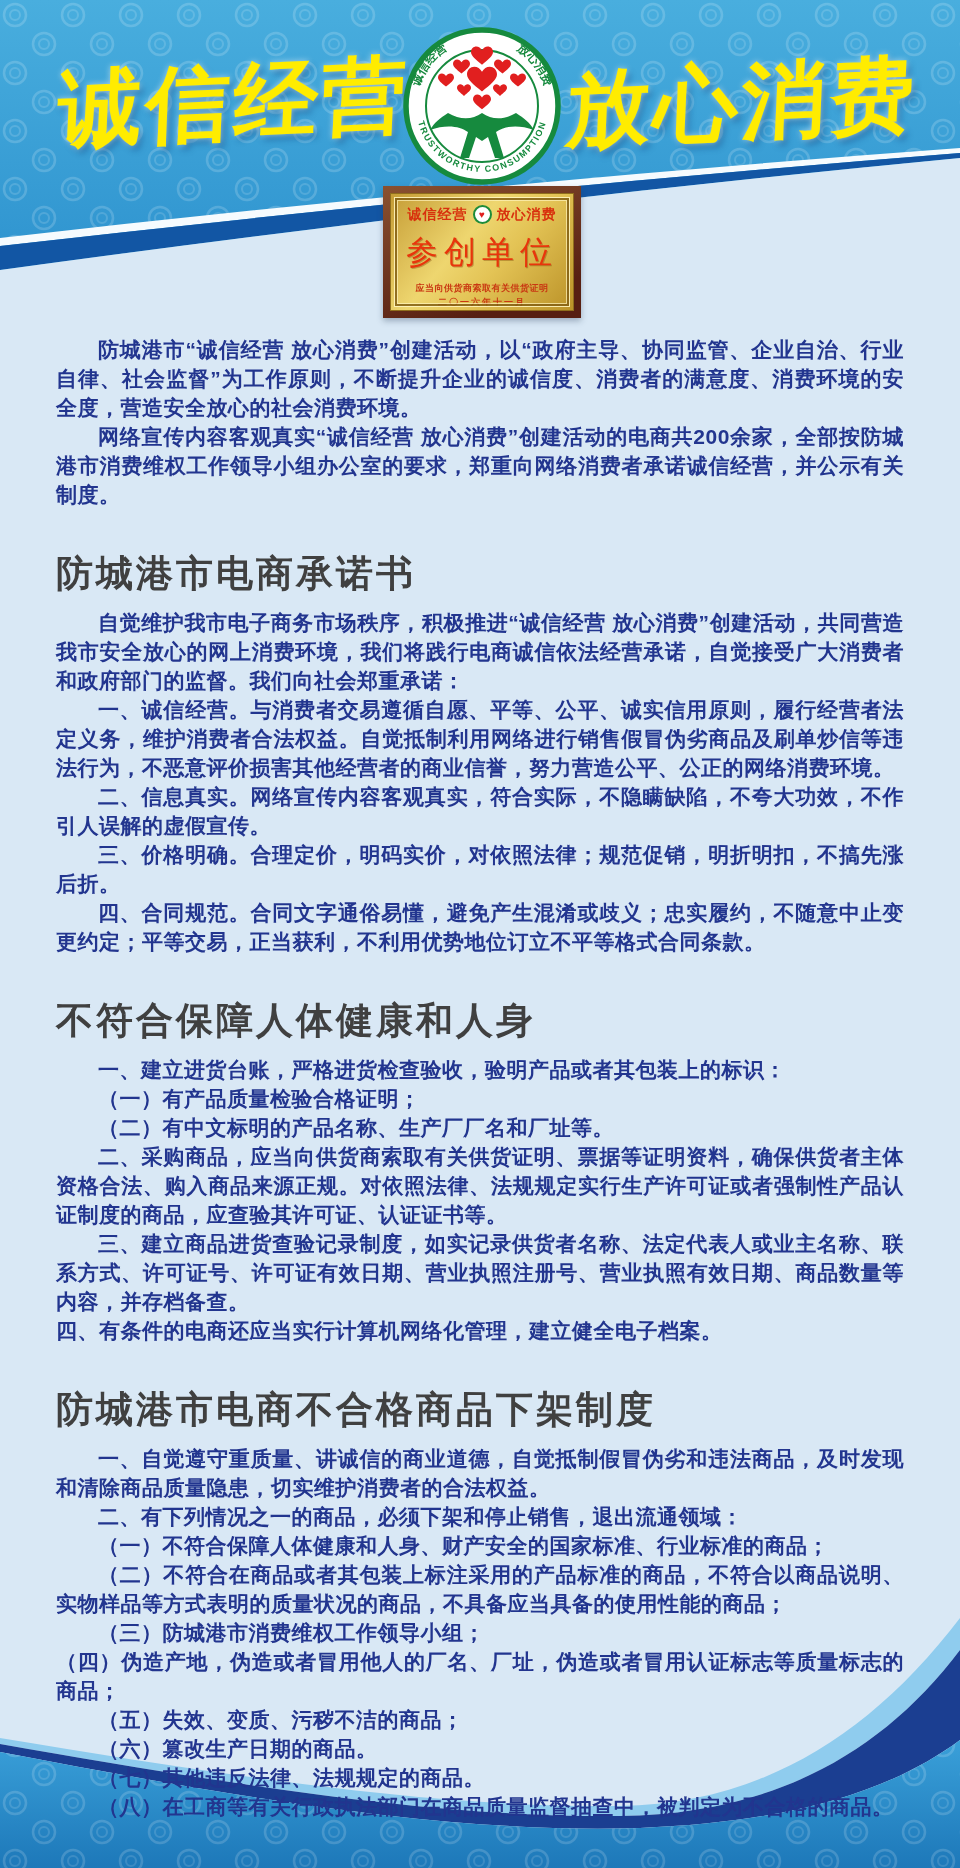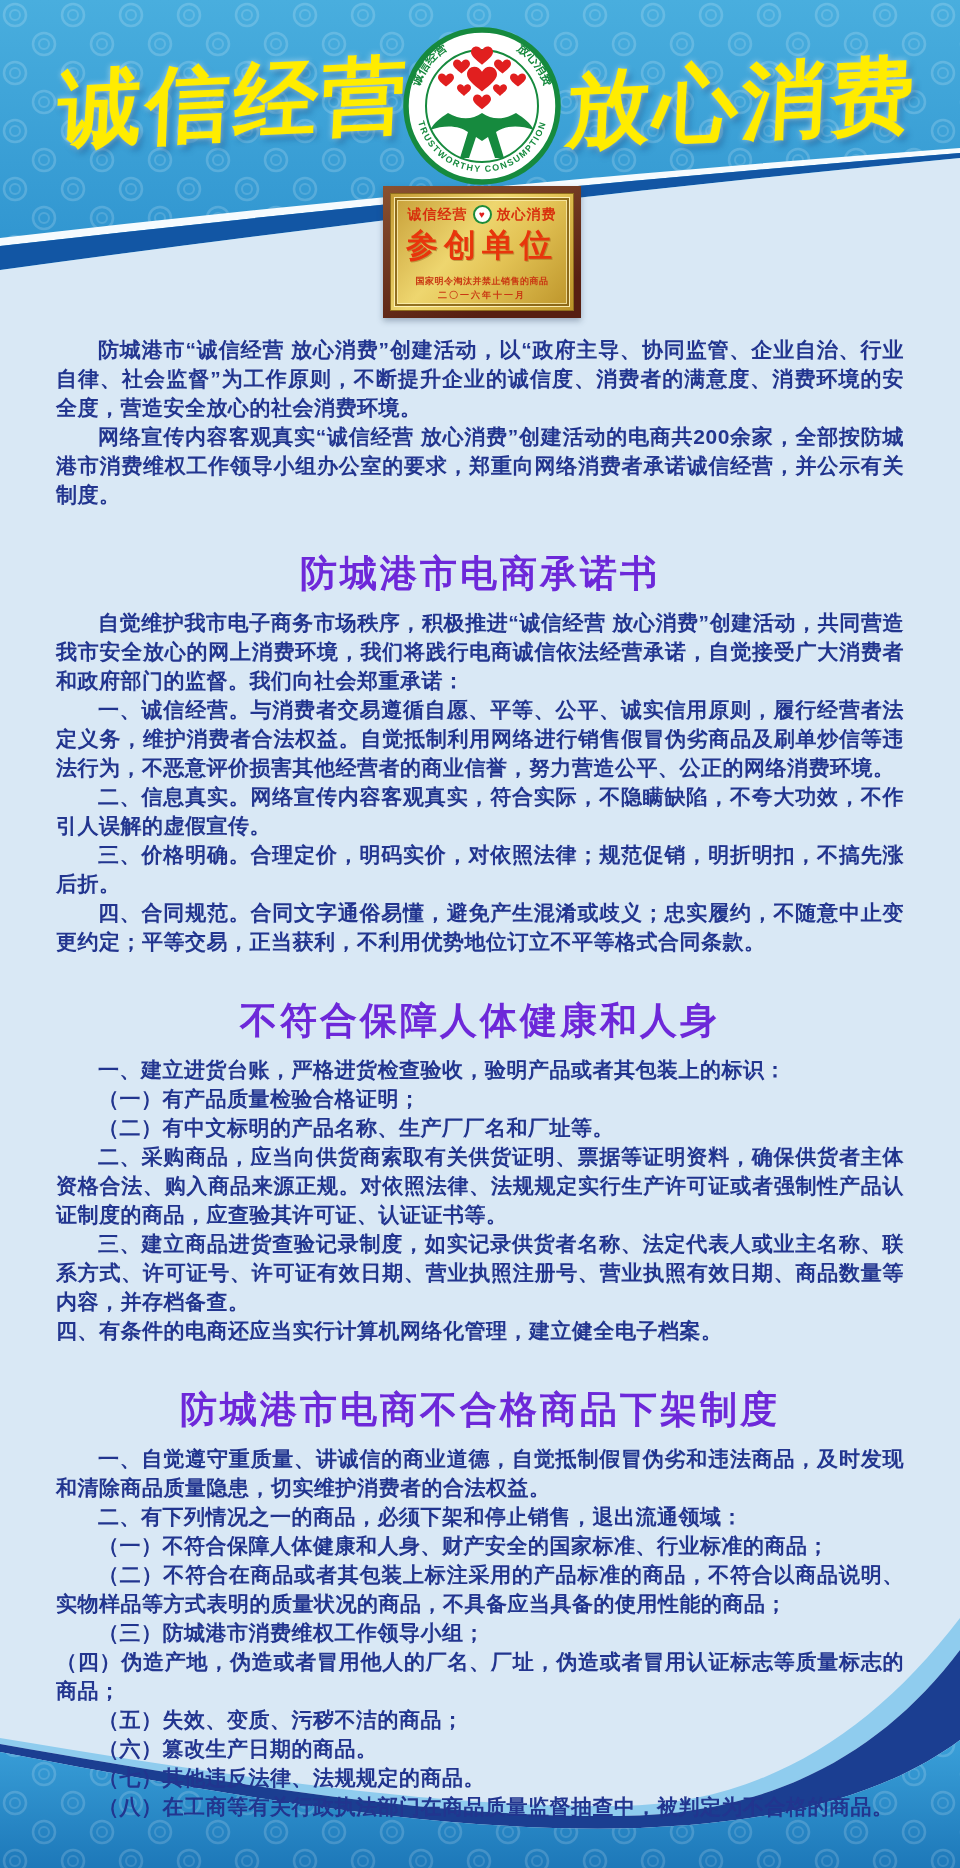--- a/index.html
+++ b/index.html
@@ -39,36 +39,36 @@
     box-shadow:0 0 0 1px rgba(255,244,190,.9), inset 0 0 0 1px rgba(255,244,190,.7);
     pointer-events:none;
   }
   .plaque-top{display:flex;align-items:center;gap:5px;margin-top:11px;}
   .plaque-top .ptxt{font-size:14px;font-weight:bold;color:#d8300d;letter-spacing:1px;}
   .mini-logo{
     width:19px;height:19px;border-radius:50%;background:#fff;border:2px solid #1e8c3a;
     display:flex;align-items:center;justify-content:center;
     color:#e01f1f;font-size:10px;line-height:1;font-weight:bold;
   }
-  .plaque-title{font-size:32px;font-weight:bold;color:#e8350c;letter-spacing:6px;
+  .plaque-title{font-size:32px;font-weight:normal;color:#e8350c;letter-spacing:6px;margin-top:7px;
     text-shadow:1px 1px 0 rgba(120,60,0,.35);}
   .plaque-issuer{font-size:9px;font-weight:bold;color:#c93812;margin-top:7px;letter-spacing:.5px;}
   .plaque-date{font-size:9px;font-weight:bold;color:#c93812;margin-top:1px;letter-spacing:2px;text-align:center;}
   
   .content{
     position:absolute;top:302px;left:56px;width:848px;z-index:2;
     color:#22358f;font-weight:bold;font-size:21px;line-height:29px;
     text-align:justify;letter-spacing:.5px;
   }
   .content p{margin:0;text-indent:2em;}
   .content p.no-indent{text-indent:0;}
   #intro p:first-child{margin-top:33px;}
   .sec-title{
-    margin:50px 0 20px;text-align:center;text-indent:0;
-    font-size:37px;font-weight:bold;color:#6d28d9;letter-spacing:3px;
+    margin:50px 0 20px;text-indent:0;
+    font-size:37px;font-weight:bold;color:#404040;letter-spacing:3px;
   }
   
   .footer{position:absolute;left:0;bottom:0;width:960px;height:312px;z-index:1;}
   .footer svg{display:block;}
 </style>
 </head>
 <body>
 
 <div class="poster">
 
@@ -131,21 +131,21 @@
   </div>
 
   <div class="plaque">
     <div class="plaque-gold">
       <div class="plaque-top">
         <span class="ptxt">诚信经营</span>
         <span class="mini-logo">♥</span>
         <span class="ptxt">放心消费</span>
       </div>
       <div class="plaque-title">参创单位</div>
-      <div class="plaque-issuer">国家明令淘汰并禁止销售的商品</div>
+      <div class="plaque-issuer">应当向供货商索取有关供货证明</div>
       <div class="plaque-date">二〇一六年十一月</div>
     </div>
   </div>
 
   <div class="content">
     <div id="intro">
         <p class="">防城港市“诚信经营 放心消费”创建活动，以“政府主导、协同监管、企业自治、行业自律、社会监督”为工作原则，不断提升企业的诚信度、消费者的满意度、消费环境的安全度，营造安全放心的社会消费环境。</p>
         <p class="">网络宣传内容客观真实“诚信经营 放心消费”创建活动的电商共200余家，全部按防城港市消费维权工作领导小组办公室的要求，郑重向网络消费者承诺诚信经营，并公示有关制度。</p>
       </div>
     <div id="sections">

